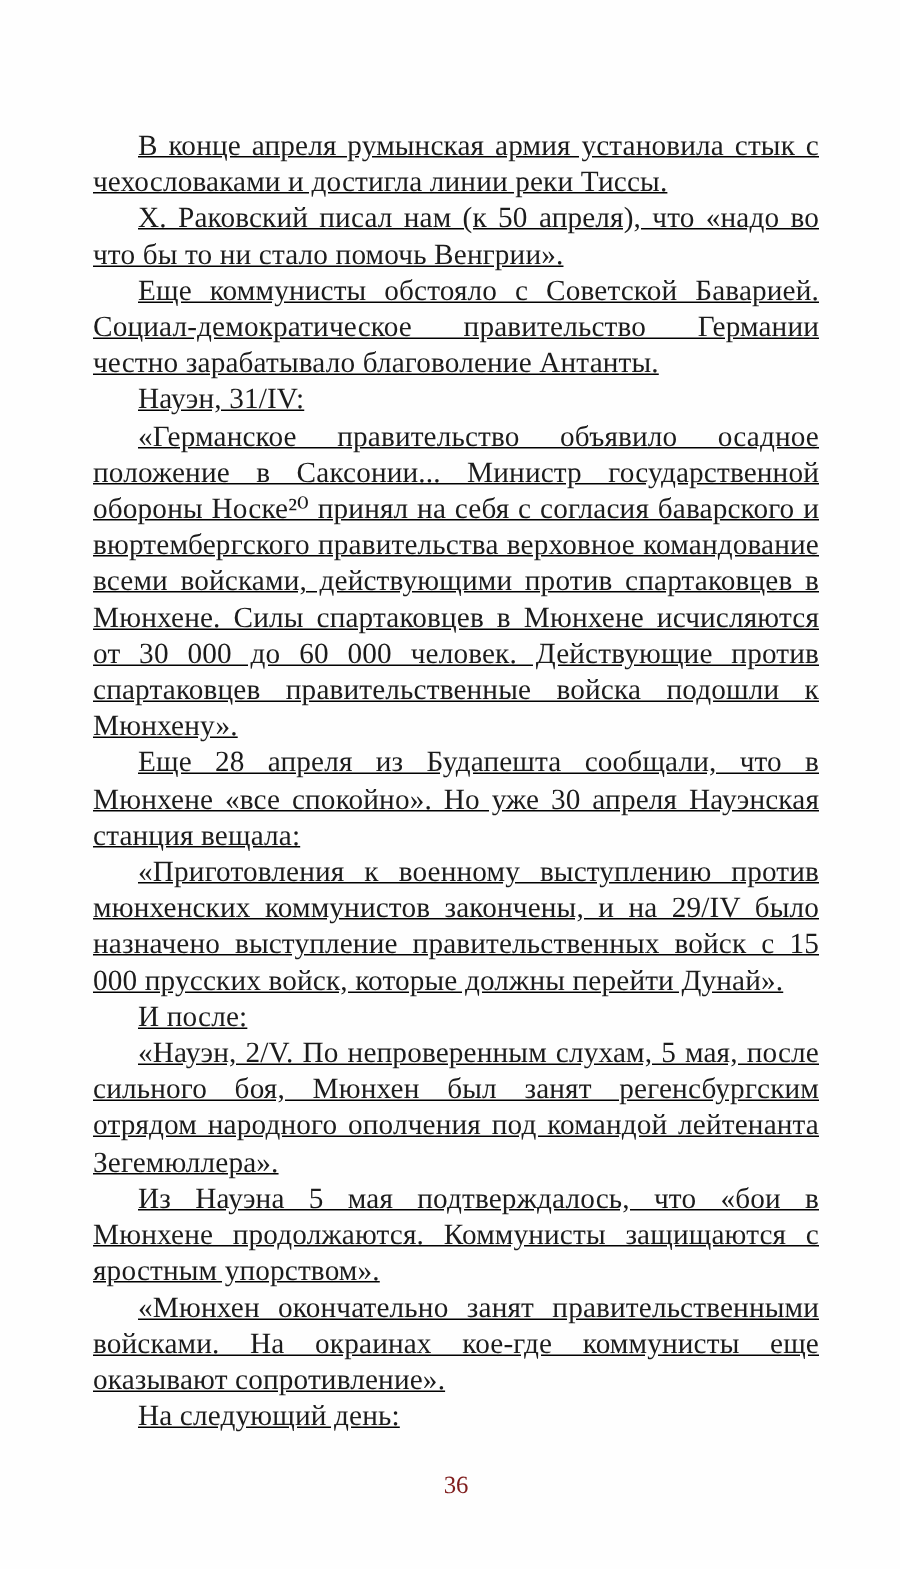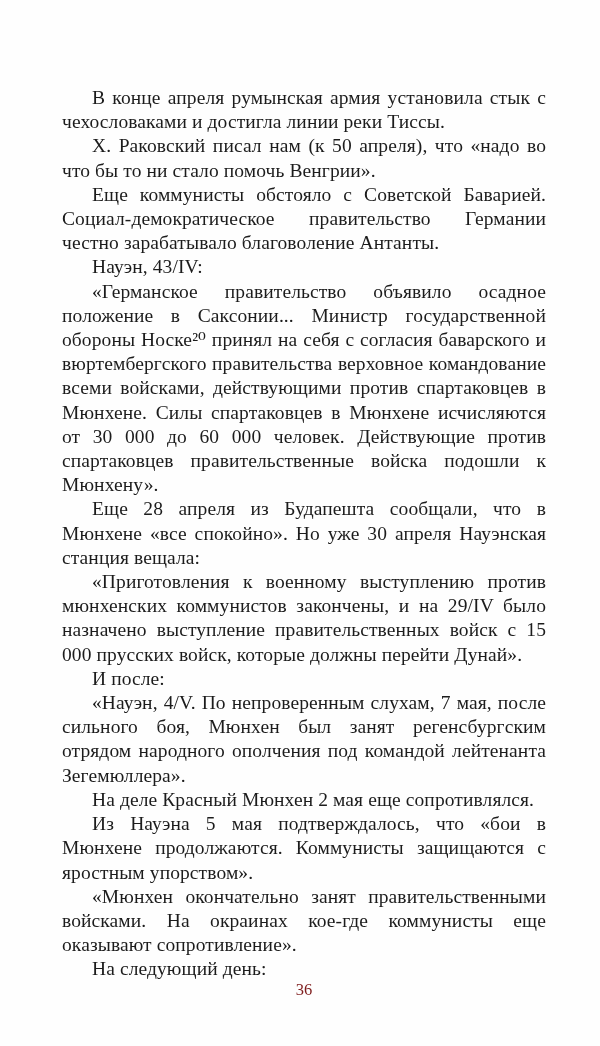--- a/index.html
+++ b/index.html
@@ -13,20 +13,21 @@
     overflow: hidden;
   }
   .page {
     position: relative;
     width: 600px;
     height: 1046px;
     background: #fefefe;
     box-sizing: border-box;
     padding: 86px 54px 0 62px;
     font-family: "Liberation Serif", "DejaVu Serif", serif;
+    text-decoration: underline;
   }
   .text-block {
     font-size: 19.5px;
     line-height: 24.2px;
     color: #1c1c1c;
     text-align: justify;
     letter-spacing: 0.1px;
   }
   .para {
     margin: 0;
@@ -45,25 +46,24 @@
   }
 </style>
 </head>
 <body>
 
 <div class="page">
   <div class="text-block">
     <p class="para">В конце апреля румынская армия установила стык с чехословаками и достигла линии реки Тиссы.</p>
     <p class="para">Х. Раковский писал нам (к 50 апреля), что «надо во что бы то ни стало помочь Венгрии».</p>
     <p class="para">Еще коммунисты обстояло с Советской Баварией. Социал-демократическое правительство Германии честно зарабатывало благоволение Антанты.</p>
-    <p class="para">Науэн, 43/IV:</p>
+    <p class="para">Науэн, 31/IV:</p>
     <p class="para">«Германское правительство объявило осадное положение в Саксонии... Министр государственной обороны Носке²⁰ принял на себя с согласия баварского и вюртембергского правительства верховное командование всеми войсками, действующими против спартаковцев в Мюнхене. Силы спартаковцев в Мюнхене исчисляются от 30 000 до 60 000 человек. Действующие против спартаковцев правительственные войска подошли к Мюнхену».</p>
     <p class="para">Еще 28 апреля из Будапешта сообщали, что в Мюнхене «все спокойно». Но уже 30 апреля Науэнская станция вещала:</p>
     <p class="para">«Приготовления к военному выступлению против мюнхенских коммунистов закончены, и на 29/IV было назначено выступление правительственных войск с 15 000 прусских войск, которые должны перейти Дунай».</p>
     <p class="para">И после:</p>
-    <p class="para">«Науэн, 4/V. По непроверенным слухам, 7 мая, после сильного боя, Мюнхен был занят регенсбургским отрядом народного ополчения под командой лейтенанта Зегемюллера».</p>
-    <p class="para">На деле Красный Мюнхен 2 мая еще сопротивлялся.</p>
+    <p class="para">«Науэн, 2/V. По непроверенным слухам, 5 мая, после сильного боя, Мюнхен был занят регенсбургским отрядом народного ополчения под командой лейтенанта Зегемюллера».</p>
     <p class="para">Из Науэна 5 мая подтверждалось, что «бои в Мюнхене продолжаются. Коммунисты защищаются с яростным упорством».</p>
     <p class="para">«Мюнхен окончательно занят правительственными войсками. На окраинах кое-где коммунисты еще оказывают сопротивление».</p>
     <p class="para">На следующий день:</p>
   </div>
   <div class="page-number">36</div>
 </div>
 
 </body></html>

